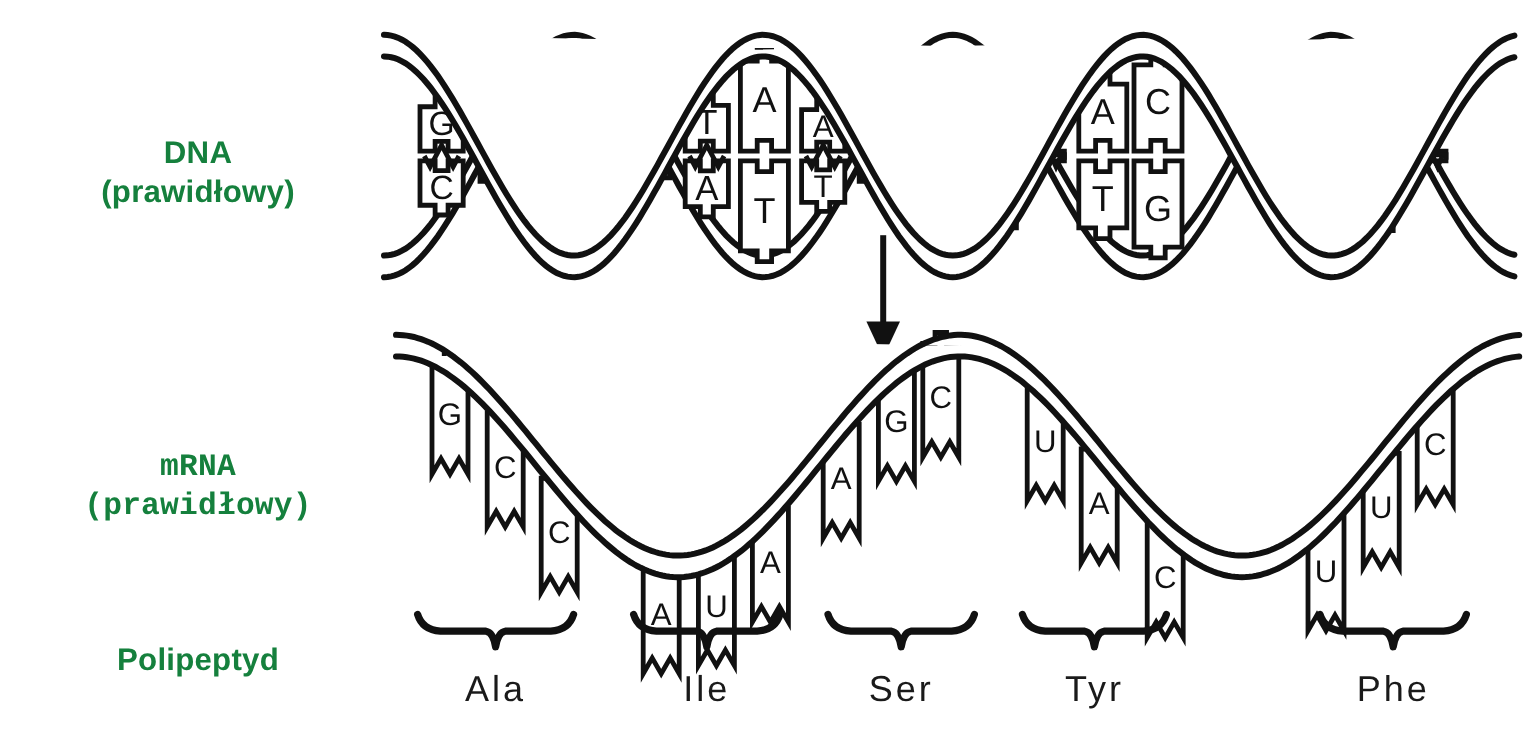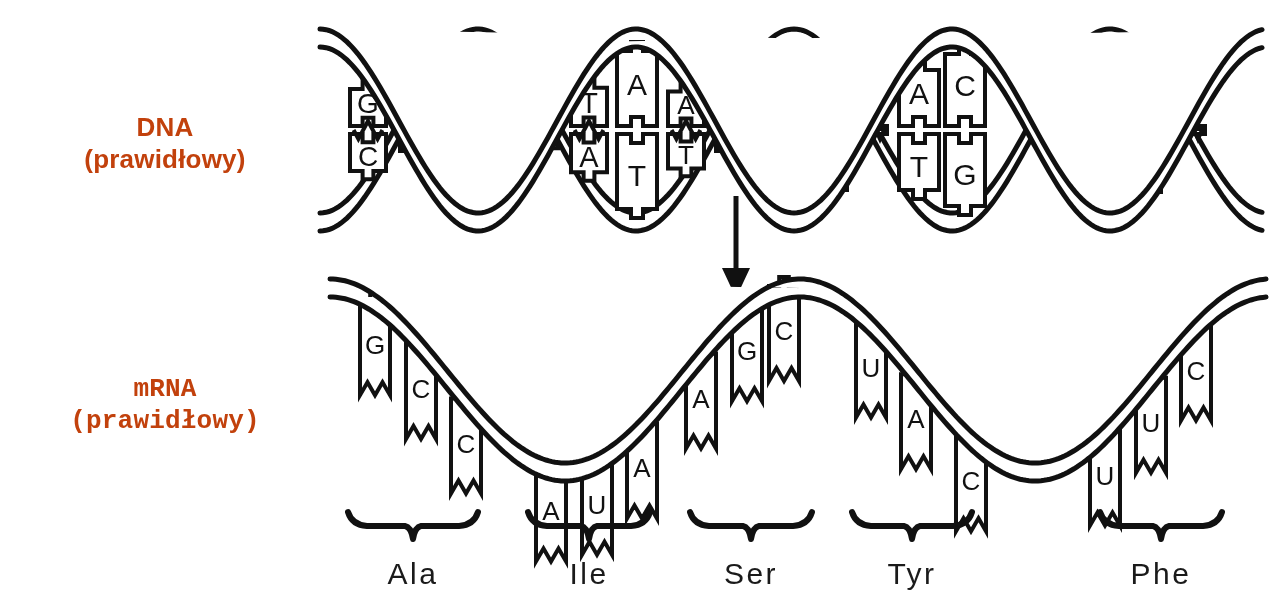--- a/index.html
+++ b/index.html
@@ -13,21 +13,21 @@
   #stage {
     position: relative;
     width: 1280px;
     height: 608px;
     background: #ffffff;
     overflow: hidden;
   }
   .row-label {
     position: absolute;
     font-weight: bold;
-    color: #c2410c;
+    color: #15803d;
     text-align: center;
     line-height: 1.22;
     white-space: pre-line;
     font-size: 26px;
     letter-spacing: 0.2px;
   }
   #label-dna  { left: 10px; top: 112px; width: 310px; }
   #label-mrna { left: 10px; top: 374px; width: 310px; font-family: Liberation Mono, monospace; }
   #label-poly { left: 10px; top: 534px; width: 310px; font-size: 26px; }
 
@@ -54,20 +54,21 @@
 <body>
 
 <div id="stage">
 
   <div class="row-label" id="label-dna">DNA
 (prawidłowy)</div>
 
   <div class="row-label" id="label-mrna">mRNA
 (prawidłowy)</div>
 
+  <div class="row-label" id="label-poly">Polipeptyd</div>
 
   <svg id="svg-main" width="1280" height="608" viewBox="0 0 1280 608">
 
     <g id="dna-back-strands">
         <g>
           <path d="M320.0,213.0L323.0,212.8L326.0,212.3L329.0,211.5L332.0,210.4L335.0,208.9L338.0,207.2L341.0,205.1L344.0,202.7L347.0,200.1L350.0,197.1L353.0,193.9L356.0,190.4L359.0,186.7L362.0,182.7L365.0,178.6L368.0,174.2L371.0,169.6L374.0,164.9L377.0,160.0L380.0,154.9L383.0,149.8L386.0,144.5L389.0,139.2L392.0,133.8L395.0,128.3L398.0,122.8L401.0,117.3L404.0,111.9L407.0,106.4L410.0,101.0L413.0,95.7L416.0,90.5L419.0,85.4L422.0,80.4L425.0,75.5L428.0,70.8L431.0,66.3L434.0,62.0L437.0,57.9L440.0,54.0L443.0,50.4L446.0,47.0L449.0,43.9L452.0,41.0L455.0,38.5L458.0,36.2L461.0,34.2L464.0,32.5L467.0,31.2L470.0,30.2L473.0,29.5L476.0,29.1L479.0,29.0L482.0,29.3L485.0,29.9L488.0,30.8L491.0,32.1L494.0,33.6L497.0,35.5L500.0,37.7L503.0,40.1L506.0,42.9L509.0,45.9L512.0,49.2L515.0,52.8L518.0,56.6L521.0,60.6L524.0,64.9L527.0,69.3L530.0,73.9L533.0,78.7L536.0,83.7L539.0,88.8L542.0,94.0L545.0,99.3L548.0,104.6L551.0,110.1L554.0,115.5L557.0,121.0L560.0,126.5L563.0,131.9L566.0,137.4L569.0,142.7L572.0,148.0L575.0,153.2L578.0,158.3L581.0,163.3L584.0,168.1L587.0,172.7L590.0,177.1L593.0,181.4L596.0,185.4L599.0,189.2L602.0,192.8L605.0,196.1L608.0,199.1L611.0,201.9L614.0,204.3L617.0,206.5L620.0,208.4L623.0,209.9L626.0,211.2L629.0,212.1L632.0,212.7L635.0,213.0L638.0,212.9L641.0,212.5L644.0,211.8L647.0,210.8L650.0,209.5L653.0,207.8L656.0,205.8L659.0,203.5L662.0,201.0L665.0,198.1L668.0,195.0L671.0,191.6L674.0,188.0L677.0,184.1L680.0,180.0L683.0,175.7L686.0,171.2L689.0,166.5L692.0,161.6L695.0,156.6L698.0,151.5L701.0,146.3L704.0,141.0L707.0,135.6L710.0,130.1L713.0,124.7L716.0,119.2L719.0,113.7L722.0,108.2L725.0,102.8L728.0,97.5L731.0,92.2L734.0,87.1L737.0,82.0L740.0,77.1L743.0,72.4L746.0,67.8L749.0,63.4L752.0,59.3L755.0,55.3L758.0,51.6L761.0,48.1L764.0,44.9L767.0,41.9L770.0,39.3L773.0,36.9L776.0,34.8L779.0,33.1L782.0,31.6L785.0,30.5L788.0,29.7L791.0,29.2L794.0,29.0L797.0,29.2L800.0,29.7L803.0,30.5L806.0,31.6L809.0,33.1L812.0,34.8L815.0,36.9L818.0,39.3L821.0,41.9L824.0,44.9L827.0,48.1L830.0,51.6L833.0,55.3L836.0,59.3L839.0,63.4L842.0,67.8L845.0,72.4L848.0,77.1L851.0,82.0L854.0,87.1L857.0,92.2L860.0,97.5L863.0,102.8L866.0,108.2L869.0,113.7L872.0,119.2L875.0,124.7L878.0,130.1L881.0,135.6L884.0,141.0L887.0,146.3L890.0,151.5L893.0,156.6L896.0,161.6L899.0,166.5L902.0,171.2L905.0,175.7L908.0,180.0L911.0,184.1L914.0,188.0L917.0,191.6L920.0,195.0L923.0,198.1L926.0,201.0L929.0,203.5L932.0,205.8L935.0,207.8L938.0,209.5L941.0,210.8L944.0,211.8L947.0,212.5L950.0,212.9L953.0,213.0L956.0,212.7L959.0,212.1L962.0,211.2L965.0,209.9L968.0,208.4L971.0,206.5L974.0,204.3L977.0,201.9L980.0,199.1L983.0,196.1L986.0,192.8L989.0,189.2L992.0,185.4L995.0,181.4L998.0,177.1L1001.0,172.7L1004.0,168.1L1007.0,163.3L1010.0,158.3L1013.0,153.2L1016.0,148.0L1019.0,142.7L1022.0,137.4L1025.0,131.9L1028.0,126.5L1031.0,121.0L1034.0,115.5L1037.0,110.1L1040.0,104.6L1043.0,99.3L1046.0,94.0L1049.0,88.8L1052.0,83.7L1055.0,78.7L1058.0,73.9L1061.0,69.3L1064.0,64.9L1067.0,60.6L1070.0,56.6L1073.0,52.8L1076.0,49.2L1079.0,45.9L1082.0,42.9L1085.0,40.1L1088.0,37.7L1091.0,35.5L1094.0,33.6L1097.0,32.1L1100.0,30.8L1103.0,29.9L1106.0,29.3L1109.0,29.0L1112.0,29.1L1115.0,29.5L1118.0,30.2L1121.0,31.2L1124.0,32.5L1127.0,34.2L1130.0,36.2L1133.0,38.5L1136.0,41.0L1139.0,43.9L1142.0,47.0L1145.0,50.4L1148.0,54.0L1151.0,57.9L1154.0,62.0L1157.0,66.3L1160.0,70.8L1163.0,75.5L1166.0,80.4L1169.0,85.4L1172.0,90.5L1175.0,95.7L1178.0,101.0L1181.0,106.4L1184.0,111.9L1187.0,117.3L1190.0,122.8L1193.0,128.3L1196.0,133.8L1199.0,139.2L1202.0,144.5L1205.0,149.8L1208.0,154.9L1211.0,160.0L1214.0,164.9L1217.0,169.6L1220.0,174.2L1223.0,178.6L1226.0,182.7L1229.0,186.7L1232.0,190.4L1235.0,193.9L1238.0,197.1L1241.0,200.1L1244.0,202.7L1247.0,205.1L1250.0,207.2L1253.0,208.9L1256.0,210.4L1259.0,211.5L1262.0,212.3 L320.0,231.0L323.0,230.8L326.0,230.3L329.0,229.5L332.0,228.4L335.0,226.9L338.0,225.2L341.0,223.1L344.0,220.7L347.0,218.1L350.0,215.1L353.0,211.9L356.0,208.4L359.0,204.7L362.0,200.7L365.0,196.6L368.0,192.2L371.0,187.6L374.0,182.9L377.0,178.0L380.0,172.9L383.0,167.8L386.0,162.5L389.0,157.2L392.0,151.8L395.0,146.3L398.0,140.8L401.0,135.3L404.0,129.9L407.0,124.4L410.0,119.0L413.0,113.7L416.0,108.5L419.0,103.4L422.0,98.4L425.0,93.5L428.0,88.8L431.0,84.3L434.0,80.0L437.0,75.9L440.0,72.0L443.0,68.4L446.0,65.0L449.0,61.9L452.0,59.0L455.0,56.5L458.0,54.2L461.0,52.2L464.0,50.5L467.0,49.2L470.0,48.2L473.0,47.5L476.0,47.1L479.0,47.0L482.0,47.3L485.0,47.9L488.0,48.8L491.0,50.1L494.0,51.6L497.0,53.5L500.0,55.7L503.0,58.1L506.0,60.9L509.0,63.9L512.0,67.2L515.0,70.8L518.0,74.6L521.0,78.6L524.0,82.9L527.0,87.3L530.0,91.9L533.0,96.7L536.0,101.7L539.0,106.8L542.0,112.0L545.0,117.3L548.0,122.6L551.0,128.1L554.0,133.5L557.0,139.0L560.0,144.5L563.0,149.9L566.0,155.4L569.0,160.7L572.0,166.0L575.0,171.2L578.0,176.3L581.0,181.3L584.0,186.1L587.0,190.7L590.0,195.1L593.0,199.4L596.0,203.4L599.0,207.2L602.0,210.8L605.0,214.1L608.0,217.1L611.0,219.9L614.0,222.3L617.0,224.5L620.0,226.4L623.0,227.9L626.0,229.2L629.0,230.1L632.0,230.7L635.0,231.0L638.0,230.9L641.0,230.5L644.0,229.8L647.0,228.8L650.0,227.5L653.0,225.8L656.0,223.8L659.0,221.5L662.0,219.0L665.0,216.1L668.0,213.0L671.0,209.6L674.0,206.0L677.0,202.1L680.0,198.0L683.0,193.7L686.0,189.2L689.0,184.5L692.0,179.6L695.0,174.6L698.0,169.5L701.0,164.3L704.0,159.0L707.0,153.6L710.0,148.1L713.0,142.7L716.0,137.2L719.0,131.7L722.0,126.2L725.0,120.8L728.0,115.5L731.0,110.2L734.0,105.1L737.0,100.0L740.0,95.1L743.0,90.4L746.0,85.8L749.0,81.4L752.0,77.3L755.0,73.3L758.0,69.6L761.0,66.1L764.0,62.9L767.0,59.9L770.0,57.3L773.0,54.9L776.0,52.8L779.0,51.1L782.0,49.6L785.0,48.5L788.0,47.7L791.0,47.2L794.0,47.0L797.0,47.2L800.0,47.7L803.0,48.5L806.0,49.6L809.0,51.1L812.0,52.8L815.0,54.9L818.0,57.3L821.0,59.9L824.0,62.9L827.0,66.1L830.0,69.6L833.0,73.3L836.0,77.3L839.0,81.4L842.0,85.8L845.0,90.4L848.0,95.1L851.0,100.0L854.0,105.1L857.0,110.2L860.0,115.5L863.0,120.8L866.0,126.2L869.0,131.7L872.0,137.2L875.0,142.7L878.0,148.1L881.0,153.6L884.0,159.0L887.0,164.3L890.0,169.5L893.0,174.6L896.0,179.6L899.0,184.5L902.0,189.2L905.0,193.7L908.0,198.0L911.0,202.1L914.0,206.0L917.0,209.6L920.0,213.0L923.0,216.1L926.0,219.0L929.0,221.5L932.0,223.8L935.0,225.8L938.0,227.5L941.0,228.8L944.0,229.8L947.0,230.5L950.0,230.9L953.0,231.0L956.0,230.7L959.0,230.1L962.0,229.2L965.0,227.9L968.0,226.4L971.0,224.5L974.0,222.3L977.0,219.9L980.0,217.1L983.0,214.1L986.0,210.8L989.0,207.2L992.0,203.4L995.0,199.4L998.0,195.1L1001.0,190.7L1004.0,186.1L1007.0,181.3L1010.0,176.3L1013.0,171.2L1016.0,166.0L1019.0,160.7L1022.0,155.4L1025.0,149.9L1028.0,144.5L1031.0,139.0L1034.0,133.5L1037.0,128.1L1040.0,122.6L1043.0,117.3L1046.0,112.0L1049.0,106.8L1052.0,101.7L1055.0,96.7L1058.0,91.9L1061.0,87.3L1064.0,82.9L1067.0,78.6L1070.0,74.6L1073.0,70.8L1076.0,67.2L1079.0,63.9L1082.0,60.9L1085.0,58.1L1088.0,55.7L1091.0,53.5L1094.0,51.6L1097.0,50.1L1100.0,48.8L1103.0,47.9L1106.0,47.3L1109.0,47.0L1112.0,47.1L1115.0,47.5L1118.0,48.2L1121.0,49.2L1124.0,50.5L1127.0,52.2L1130.0,54.2L1133.0,56.5L1136.0,59.0L1139.0,61.9L1142.0,65.0L1145.0,68.4L1148.0,72.0L1151.0,75.9L1154.0,80.0L1157.0,84.3L1160.0,88.8L1163.0,93.5L1166.0,98.4L1169.0,103.4L1172.0,108.5L1175.0,113.7L1178.0,119.0L1181.0,124.4L1184.0,129.9L1187.0,135.3L1190.0,140.8L1193.0,146.3L1196.0,151.8L1199.0,157.2L1202.0,162.5L1205.0,167.8L1208.0,172.9L1211.0,178.0L1214.0,182.9L1217.0,187.6L1220.0,192.2L1223.0,196.6L1226.0,200.7L1229.0,204.7L1232.0,208.4L1235.0,211.9L1238.0,215.1L1241.0,218.1L1244.0,220.7L1247.0,223.1L1250.0,225.2L1253.0,226.9L1256.0,228.4L1259.0,229.5L1262.0,230.3" fill="#ffffff" stroke="none"></path>
           <path d="M320.0,213.0L323.0,212.8L326.0,212.3L329.0,211.5L332.0,210.4L335.0,208.9L338.0,207.2L341.0,205.1L344.0,202.7L347.0,200.1L350.0,197.1L353.0,193.9L356.0,190.4L359.0,186.7L362.0,182.7L365.0,178.6L368.0,174.2L371.0,169.6L374.0,164.9L377.0,160.0L380.0,154.9L383.0,149.8L386.0,144.5L389.0,139.2L392.0,133.8L395.0,128.3L398.0,122.8L401.0,117.3L404.0,111.9L407.0,106.4L410.0,101.0L413.0,95.7L416.0,90.5L419.0,85.4L422.0,80.4L425.0,75.5L428.0,70.8L431.0,66.3L434.0,62.0L437.0,57.9L440.0,54.0L443.0,50.4L446.0,47.0L449.0,43.9L452.0,41.0L455.0,38.5L458.0,36.2L461.0,34.2L464.0,32.5L467.0,31.2L470.0,30.2L473.0,29.5L476.0,29.1L479.0,29.0L482.0,29.3L485.0,29.9L488.0,30.8L491.0,32.1L494.0,33.6L497.0,35.5L500.0,37.7L503.0,40.1L506.0,42.9L509.0,45.9L512.0,49.2L515.0,52.8L518.0,56.6L521.0,60.6L524.0,64.9L527.0,69.3L530.0,73.9L533.0,78.7L536.0,83.7L539.0,88.8L542.0,94.0L545.0,99.3L548.0,104.6L551.0,110.1L554.0,115.5L557.0,121.0L560.0,126.5L563.0,131.9L566.0,137.4L569.0,142.7L572.0,148.0L575.0,153.2L578.0,158.3L581.0,163.3L584.0,168.1L587.0,172.7L590.0,177.1L593.0,181.4L596.0,185.4L599.0,189.2L602.0,192.8L605.0,196.1L608.0,199.1L611.0,201.9L614.0,204.3L617.0,206.5L620.0,208.4L623.0,209.9L626.0,211.2L629.0,212.1L632.0,212.7L635.0,213.0L638.0,212.9L641.0,212.5L644.0,211.8L647.0,210.8L650.0,209.5L653.0,207.8L656.0,205.8L659.0,203.5L662.0,201.0L665.0,198.1L668.0,195.0L671.0,191.6L674.0,188.0L677.0,184.1L680.0,180.0L683.0,175.7L686.0,171.2L689.0,166.5L692.0,161.6L695.0,156.6L698.0,151.5L701.0,146.3L704.0,141.0L707.0,135.6L710.0,130.1L713.0,124.7L716.0,119.2L719.0,113.7L722.0,108.2L725.0,102.8L728.0,97.5L731.0,92.2L734.0,87.1L737.0,82.0L740.0,77.1L743.0,72.4L746.0,67.8L749.0,63.4L752.0,59.3L755.0,55.3L758.0,51.6L761.0,48.1L764.0,44.9L767.0,41.9L770.0,39.3L773.0,36.9L776.0,34.8L779.0,33.1L782.0,31.6L785.0,30.5L788.0,29.7L791.0,29.2L794.0,29.0L797.0,29.2L800.0,29.7L803.0,30.5L806.0,31.6L809.0,33.1L812.0,34.8L815.0,36.9L818.0,39.3L821.0,41.9L824.0,44.9L827.0,48.1L830.0,51.6L833.0,55.3L836.0,59.3L839.0,63.4L842.0,67.8L845.0,72.4L848.0,77.1L851.0,82.0L854.0,87.1L857.0,92.2L860.0,97.5L863.0,102.8L866.0,108.2L869.0,113.7L872.0,119.2L875.0,124.7L878.0,130.1L881.0,135.6L884.0,141.0L887.0,146.3L890.0,151.5L893.0,156.6L896.0,161.6L899.0,166.5L902.0,171.2L905.0,175.7L908.0,180.0L911.0,184.1L914.0,188.0L917.0,191.6L920.0,195.0L923.0,198.1L926.0,201.0L929.0,203.5L932.0,205.8L935.0,207.8L938.0,209.5L941.0,210.8L944.0,211.8L947.0,212.5L950.0,212.9L953.0,213.0L956.0,212.7L959.0,212.1L962.0,211.2L965.0,209.9L968.0,208.4L971.0,206.5L974.0,204.3L977.0,201.9L980.0,199.1L983.0,196.1L986.0,192.8L989.0,189.2L992.0,185.4L995.0,181.4L998.0,177.1L1001.0,172.7L1004.0,168.1L1007.0,163.3L1010.0,158.3L1013.0,153.2L1016.0,148.0L1019.0,142.7L1022.0,137.4L1025.0,131.9L1028.0,126.5L1031.0,121.0L1034.0,115.5L1037.0,110.1L1040.0,104.6L1043.0,99.3L1046.0,94.0L1049.0,88.8L1052.0,83.7L1055.0,78.7L1058.0,73.9L1061.0,69.3L1064.0,64.9L1067.0,60.6L1070.0,56.6L1073.0,52.8L1076.0,49.2L1079.0,45.9L1082.0,42.9L1085.0,40.1L1088.0,37.7L1091.0,35.5L1094.0,33.6L1097.0,32.1L1100.0,30.8L1103.0,29.9L1106.0,29.3L1109.0,29.0L1112.0,29.1L1115.0,29.5L1118.0,30.2L1121.0,31.2L1124.0,32.5L1127.0,34.2L1130.0,36.2L1133.0,38.5L1136.0,41.0L1139.0,43.9L1142.0,47.0L1145.0,50.4L1148.0,54.0L1151.0,57.9L1154.0,62.0L1157.0,66.3L1160.0,70.8L1163.0,75.5L1166.0,80.4L1169.0,85.4L1172.0,90.5L1175.0,95.7L1178.0,101.0L1181.0,106.4L1184.0,111.9L1187.0,117.3L1190.0,122.8L1193.0,128.3L1196.0,133.8L1199.0,139.2L1202.0,144.5L1205.0,149.8L1208.0,154.9L1211.0,160.0L1214.0,164.9L1217.0,169.6L1220.0,174.2L1223.0,178.6L1226.0,182.7L1229.0,186.7L1232.0,190.4L1235.0,193.9L1238.0,197.1L1241.0,200.1L1244.0,202.7L1247.0,205.1L1250.0,207.2L1253.0,208.9L1256.0,210.4L1259.0,211.5L1262.0,212.3" fill="none" stroke="#111111" stroke-width="5" stroke-linecap="round"></path>
           <path d="M320.0,231.0L323.0,230.8L326.0,230.3L329.0,229.5L332.0,228.4L335.0,226.9L338.0,225.2L341.0,223.1L344.0,220.7L347.0,218.1L350.0,215.1L353.0,211.9L356.0,208.4L359.0,204.7L362.0,200.7L365.0,196.6L368.0,192.2L371.0,187.6L374.0,182.9L377.0,178.0L380.0,172.9L383.0,167.8L386.0,162.5L389.0,157.2L392.0,151.8L395.0,146.3L398.0,140.8L401.0,135.3L404.0,129.9L407.0,124.4L410.0,119.0L413.0,113.7L416.0,108.5L419.0,103.4L422.0,98.4L425.0,93.5L428.0,88.8L431.0,84.3L434.0,80.0L437.0,75.9L440.0,72.0L443.0,68.4L446.0,65.0L449.0,61.9L452.0,59.0L455.0,56.5L458.0,54.2L461.0,52.2L464.0,50.5L467.0,49.2L470.0,48.2L473.0,47.5L476.0,47.1L479.0,47.0L482.0,47.3L485.0,47.9L488.0,48.8L491.0,50.1L494.0,51.6L497.0,53.5L500.0,55.7L503.0,58.1L506.0,60.9L509.0,63.9L512.0,67.2L515.0,70.8L518.0,74.6L521.0,78.6L524.0,82.9L527.0,87.3L530.0,91.9L533.0,96.7L536.0,101.7L539.0,106.8L542.0,112.0L545.0,117.3L548.0,122.6L551.0,128.1L554.0,133.5L557.0,139.0L560.0,144.5L563.0,149.9L566.0,155.4L569.0,160.7L572.0,166.0L575.0,171.2L578.0,176.3L581.0,181.3L584.0,186.1L587.0,190.7L590.0,195.1L593.0,199.4L596.0,203.4L599.0,207.2L602.0,210.8L605.0,214.1L608.0,217.1L611.0,219.9L614.0,222.3L617.0,224.5L620.0,226.4L623.0,227.9L626.0,229.2L629.0,230.1L632.0,230.7L635.0,231.0L638.0,230.9L641.0,230.5L644.0,229.8L647.0,228.8L650.0,227.5L653.0,225.8L656.0,223.8L659.0,221.5L662.0,219.0L665.0,216.1L668.0,213.0L671.0,209.6L674.0,206.0L677.0,202.1L680.0,198.0L683.0,193.7L686.0,189.2L689.0,184.5L692.0,179.6L695.0,174.6L698.0,169.5L701.0,164.3L704.0,159.0L707.0,153.6L710.0,148.1L713.0,142.7L716.0,137.2L719.0,131.7L722.0,126.2L725.0,120.8L728.0,115.5L731.0,110.2L734.0,105.1L737.0,100.0L740.0,95.1L743.0,90.4L746.0,85.8L749.0,81.4L752.0,77.3L755.0,73.3L758.0,69.6L761.0,66.1L764.0,62.9L767.0,59.9L770.0,57.3L773.0,54.9L776.0,52.8L779.0,51.1L782.0,49.6L785.0,48.5L788.0,47.7L791.0,47.2L794.0,47.0L797.0,47.2L800.0,47.7L803.0,48.5L806.0,49.6L809.0,51.1L812.0,52.8L815.0,54.9L818.0,57.3L821.0,59.9L824.0,62.9L827.0,66.1L830.0,69.6L833.0,73.3L836.0,77.3L839.0,81.4L842.0,85.8L845.0,90.4L848.0,95.1L851.0,100.0L854.0,105.1L857.0,110.2L860.0,115.5L863.0,120.8L866.0,126.2L869.0,131.7L872.0,137.2L875.0,142.7L878.0,148.1L881.0,153.6L884.0,159.0L887.0,164.3L890.0,169.5L893.0,174.6L896.0,179.6L899.0,184.5L902.0,189.2L905.0,193.7L908.0,198.0L911.0,202.1L914.0,206.0L917.0,209.6L920.0,213.0L923.0,216.1L926.0,219.0L929.0,221.5L932.0,223.8L935.0,225.8L938.0,227.5L941.0,228.8L944.0,229.8L947.0,230.5L950.0,230.9L953.0,231.0L956.0,230.7L959.0,230.1L962.0,229.2L965.0,227.9L968.0,226.4L971.0,224.5L974.0,222.3L977.0,219.9L980.0,217.1L983.0,214.1L986.0,210.8L989.0,207.2L992.0,203.4L995.0,199.4L998.0,195.1L1001.0,190.7L1004.0,186.1L1007.0,181.3L1010.0,176.3L1013.0,171.2L1016.0,166.0L1019.0,160.7L1022.0,155.4L1025.0,149.9L1028.0,144.5L1031.0,139.0L1034.0,133.5L1037.0,128.1L1040.0,122.6L1043.0,117.3L1046.0,112.0L1049.0,106.8L1052.0,101.7L1055.0,96.7L1058.0,91.9L1061.0,87.3L1064.0,82.9L1067.0,78.6L1070.0,74.6L1073.0,70.8L1076.0,67.2L1079.0,63.9L1082.0,60.9L1085.0,58.1L1088.0,55.7L1091.0,53.5L1094.0,51.6L1097.0,50.1L1100.0,48.8L1103.0,47.9L1106.0,47.3L1109.0,47.0L1112.0,47.1L1115.0,47.5L1118.0,48.2L1121.0,49.2L1124.0,50.5L1127.0,52.2L1130.0,54.2L1133.0,56.5L1136.0,59.0L1139.0,61.9L1142.0,65.0L1145.0,68.4L1148.0,72.0L1151.0,75.9L1154.0,80.0L1157.0,84.3L1160.0,88.8L1163.0,93.5L1166.0,98.4L1169.0,103.4L1172.0,108.5L1175.0,113.7L1178.0,119.0L1181.0,124.4L1184.0,129.9L1187.0,135.3L1190.0,140.8L1193.0,146.3L1196.0,151.8L1199.0,157.2L1202.0,162.5L1205.0,167.8L1208.0,172.9L1211.0,178.0L1214.0,182.9L1217.0,187.6L1220.0,192.2L1223.0,196.6L1226.0,200.7L1229.0,204.7L1232.0,208.4L1235.0,211.9L1238.0,215.1L1241.0,218.1L1244.0,220.7L1247.0,223.1L1250.0,225.2L1253.0,226.9L1256.0,228.4L1259.0,229.5L1262.0,230.3" fill="none" stroke="#111111" stroke-width="5" stroke-linecap="round"></path>
         </g>
       </g>

